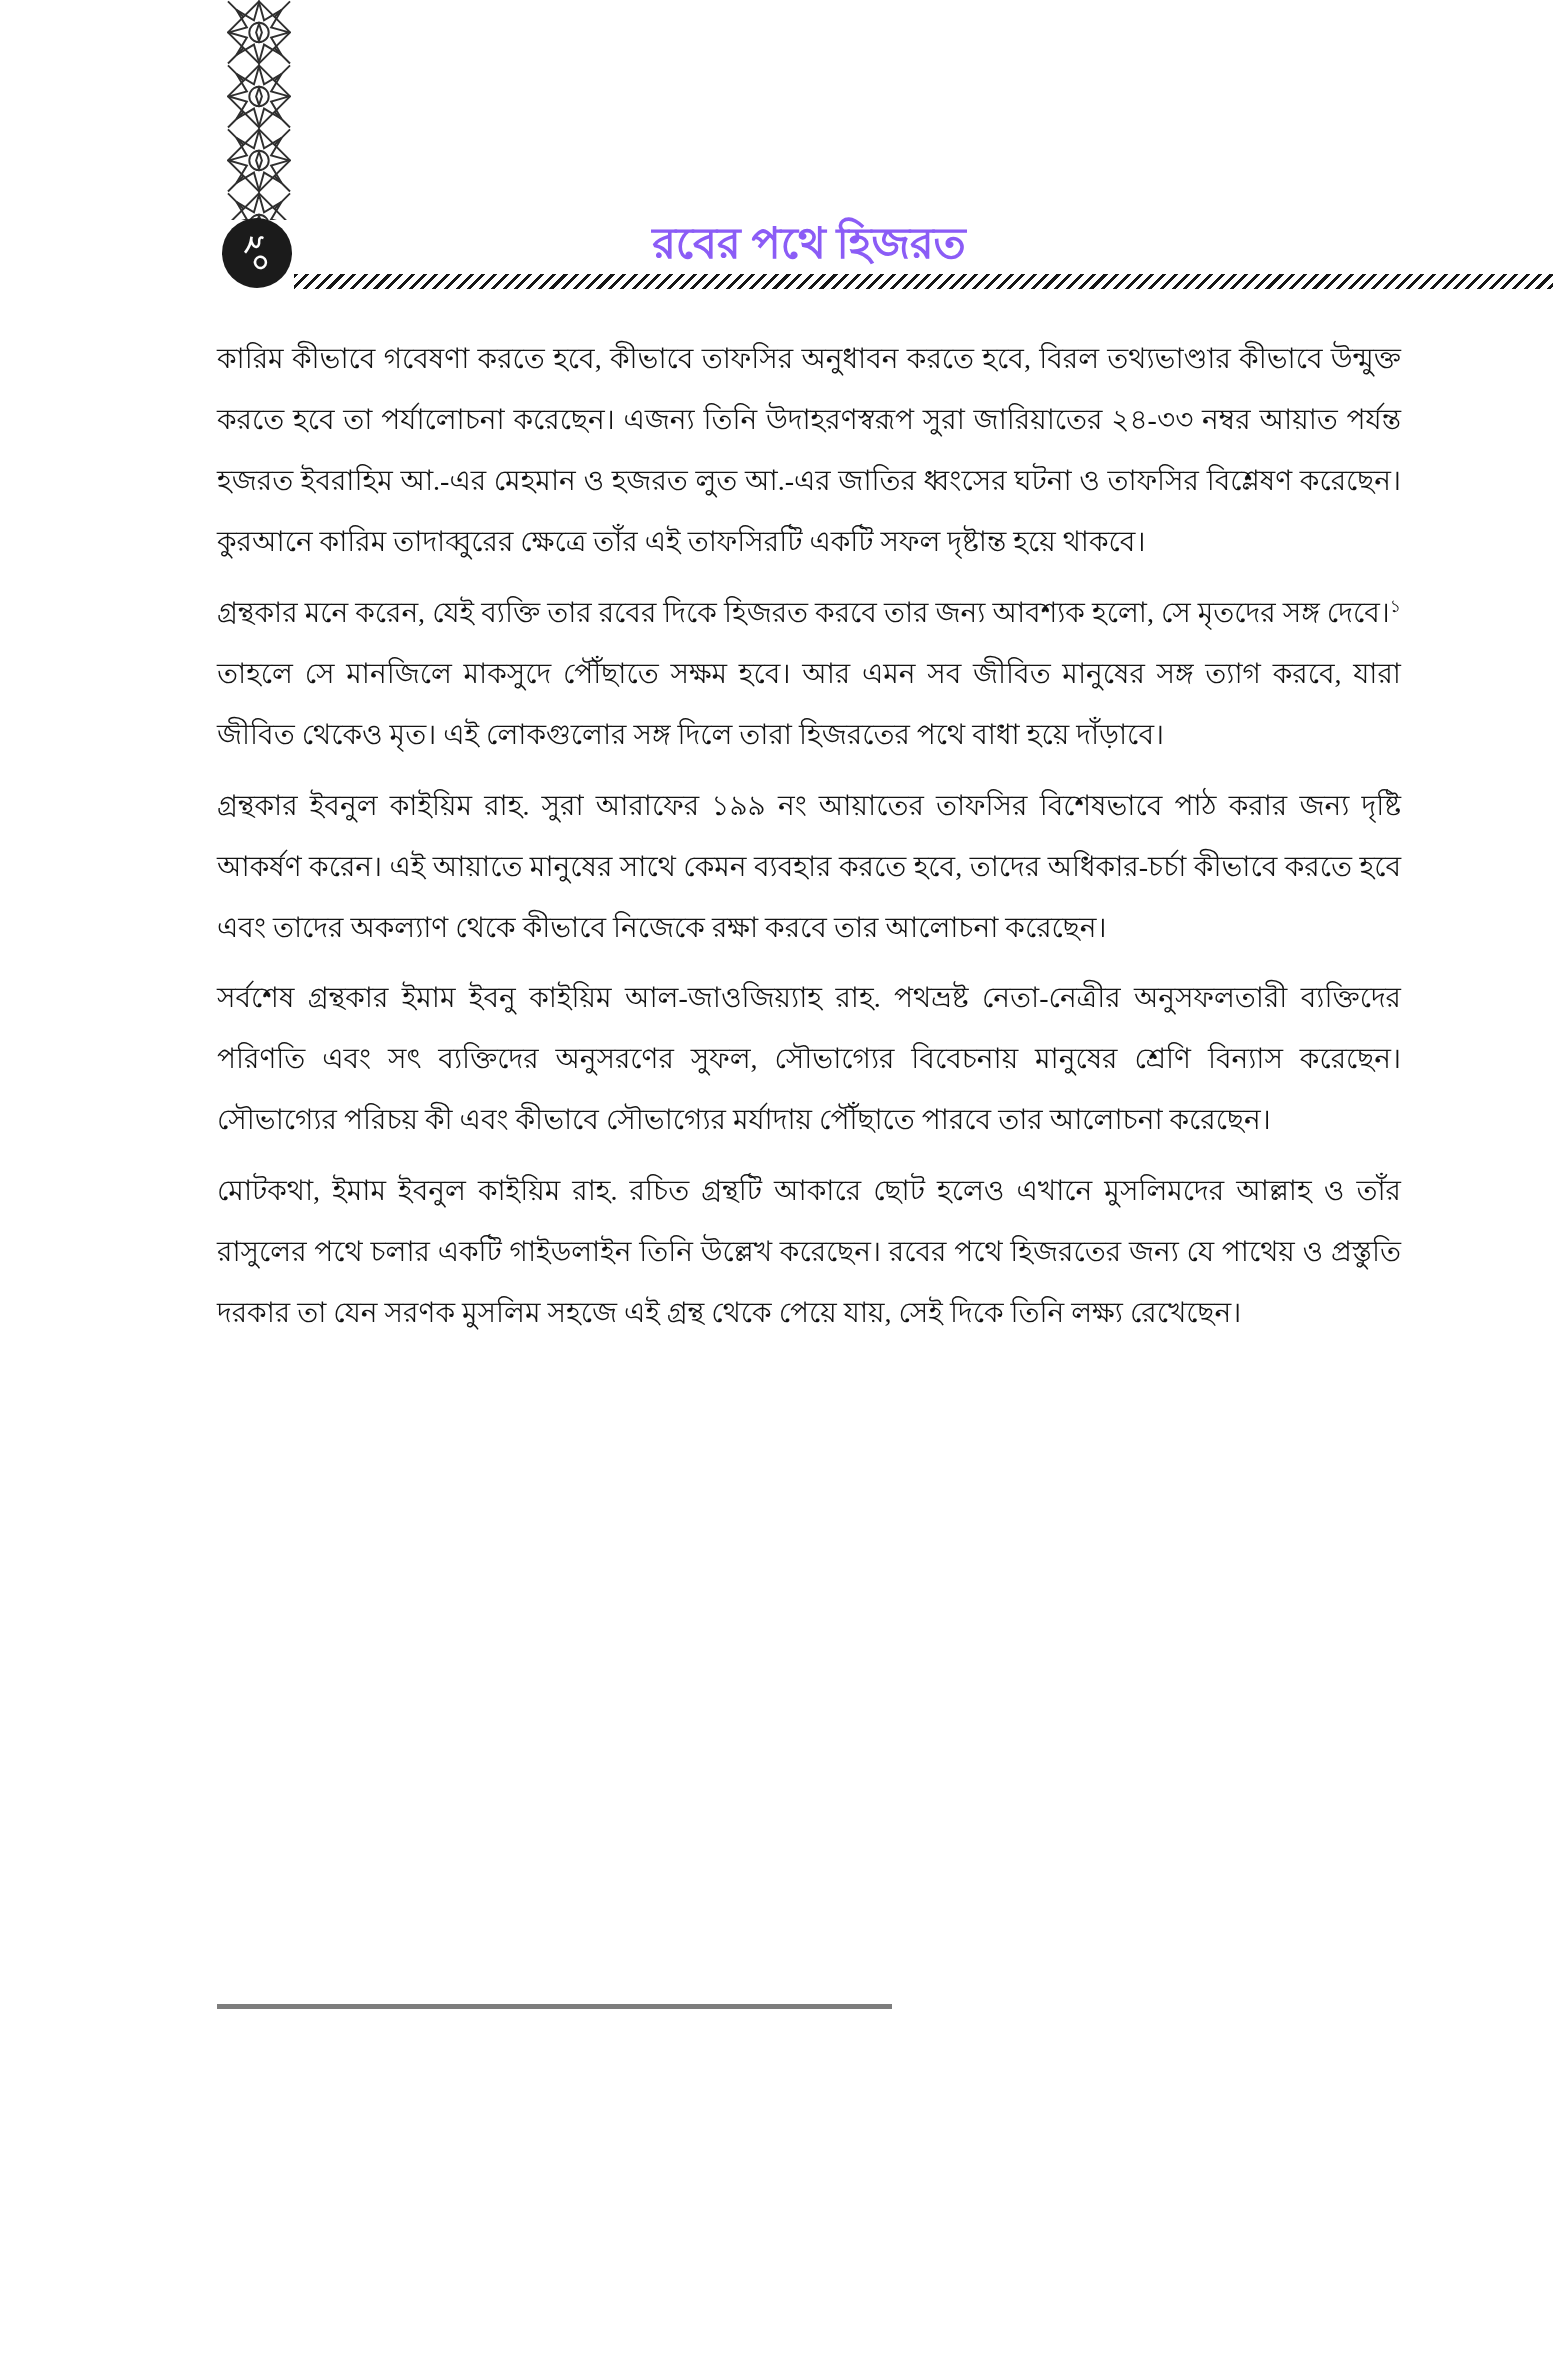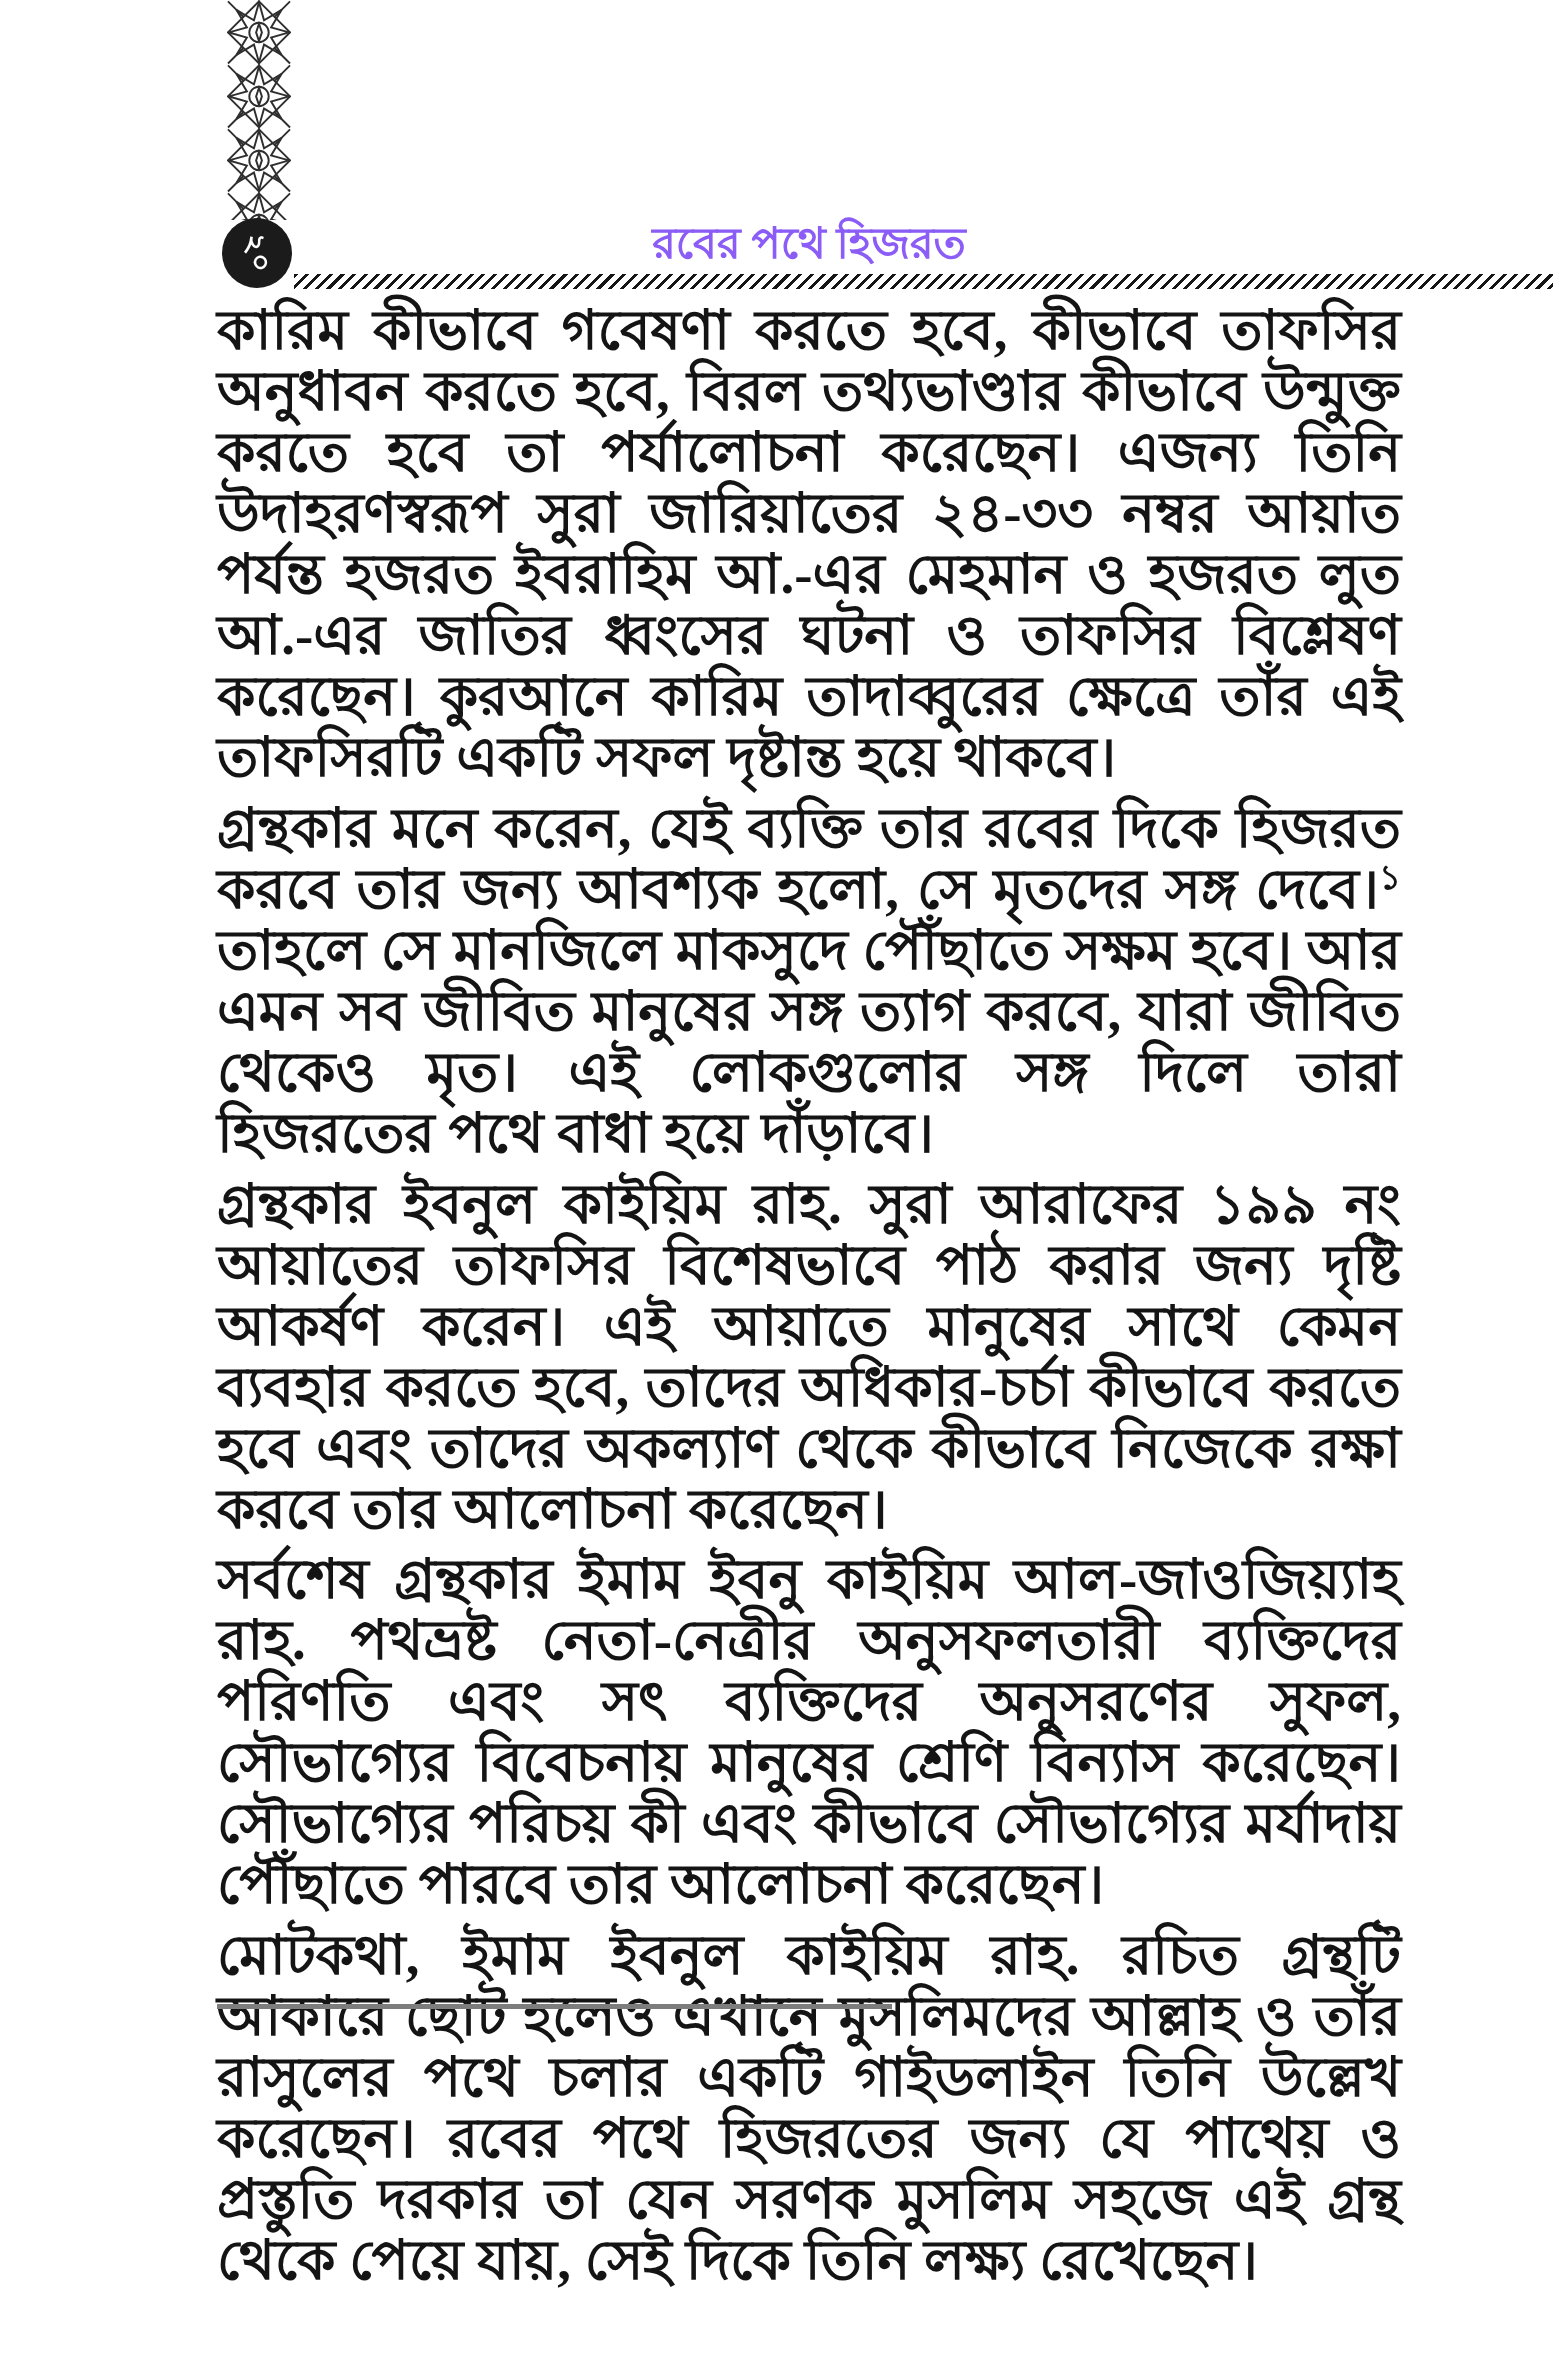--- a/index.html
+++ b/index.html
@@ -29,24 +29,24 @@
     position:absolute;left:217px;top:220px;width:1184px;
     text-align:center;
     font-size:43px;font-weight:bold;color:#8b5cf6;
     line-height:47px;
   }
   .hatch{
     position:absolute;left:294px;top:274px;width:1259px;height:14.6px;
     background:repeating-linear-gradient(135deg,#161616 0 2.9px,#ffffff 2.9px 8.3px);
   }
   .body-text{
-    position:absolute;left:217px;top:300px;width:1184px;
-    font-size:55px;line-height:61px;
+    position:absolute;left:217px;top:328px;width:1184px;
+    font-size:28px;line-height:61px;
     text-align:justify;
-    font-weight:700;
+    font-weight:400;
   }
   .body-text p{margin:0 0 9.8px 0;}
   .body-text sup{
     font-size:0.62em;line-height:0;vertical-align:super;
   }
   .fn-rule{
     position:absolute;left:217px;top:2004px;width:675px;height:4.9px;
     background:#7d7d7d;
   }
   .footnote{

